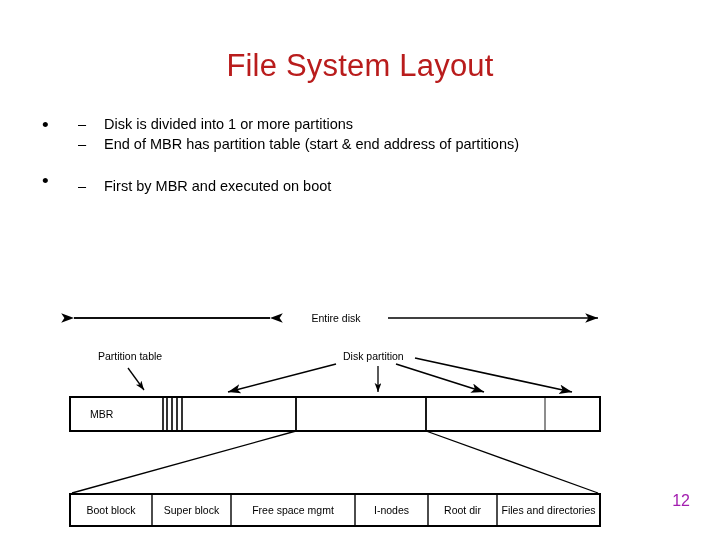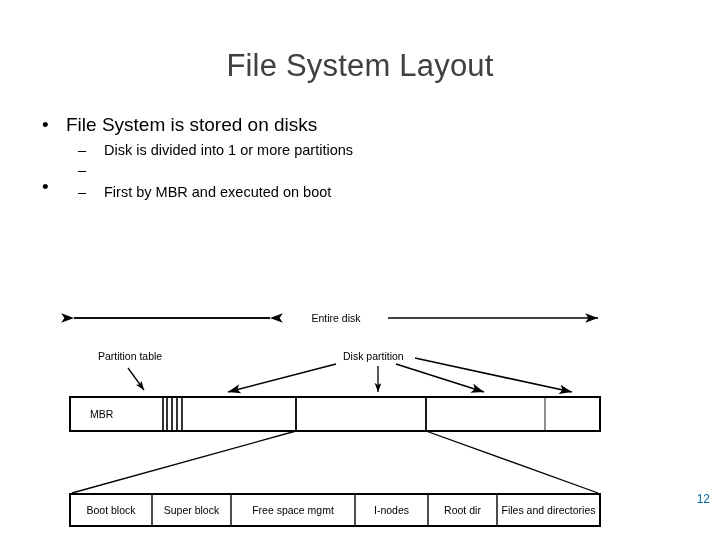--- a/index.html
+++ b/index.html
@@ -5,21 +5,21 @@
   html,body{margin:0;padding:0;}
   body{
     width:720px;height:540px;overflow:hidden;background:#ffffff;
     font-family:"Liberation Sans",sans-serif;color:#000000;
   }
   .slide{position:relative;width:720px;height:540px;}
 
   
   .title{
     position:absolute;left:0;top:48px;width:720px;text-align:center;
-    font-size:31px;color:#404040;letter-spacing:.2px;
+    font-size:31px;color:#b91c1c;letter-spacing:.2px;
   }
 
   
   .bullets{position:absolute;left:0;top:112px;width:720px;}
   .lvl1{
     position:relative;margin:0 0 2px 0;padding-left:66px;
     font-size:19px;line-height:26px;
   }
   .lvl1 .dot{
     position:absolute;left:42px;top:0;font-size:19px;line-height:26px;
@@ -34,46 +34,46 @@
   .gap{height:14px;}
 
   
   .diagram{position:absolute;left:0;top:298px;width:616px;height:242px;}
   .diagram svg{display:block;}
   .dlabel{font-family:"Liberation Sans",sans-serif;font-size:10.5px;fill:#000;}
   .clabel{font-family:"Liberation Sans",sans-serif;font-size:10.5px;fill:#000;}
 
   
   .pageno{
-    position:absolute;right:10px;top:492px;font-size:12px;color:#0369a1;
+    position:absolute;right:30px;top:492px;font-size:16px;color:#a21caf;
   }
 </style>
 </head>
 <body>
 
 <div class="slide">
 
   <div class="title">File System Layout</div>
 
   <div class="bullets">
 
     <div class="lvl1">
       <span class="dot">•</span>
-      <span>File System is stored on disks</span>
     </div>
 
     <div class="lvl2">
       <span class="dash">–</span>
       <span>Disk is divided into 1 or more partitions</span>
     </div>
     <div class="lvl2">
       <span class="dash">–</span>
     </div>
     <div class="lvl2">
       <span class="dash">–</span>
+      <span>End of MBR has partition table (start &amp; end address of partitions)</span>
     </div>
 
     <div class="gap"></div>
 
     <div class="lvl1">
       <span class="dot">•</span>
     </div>
 
     <div class="gap" style="height:6px"></div>
 

